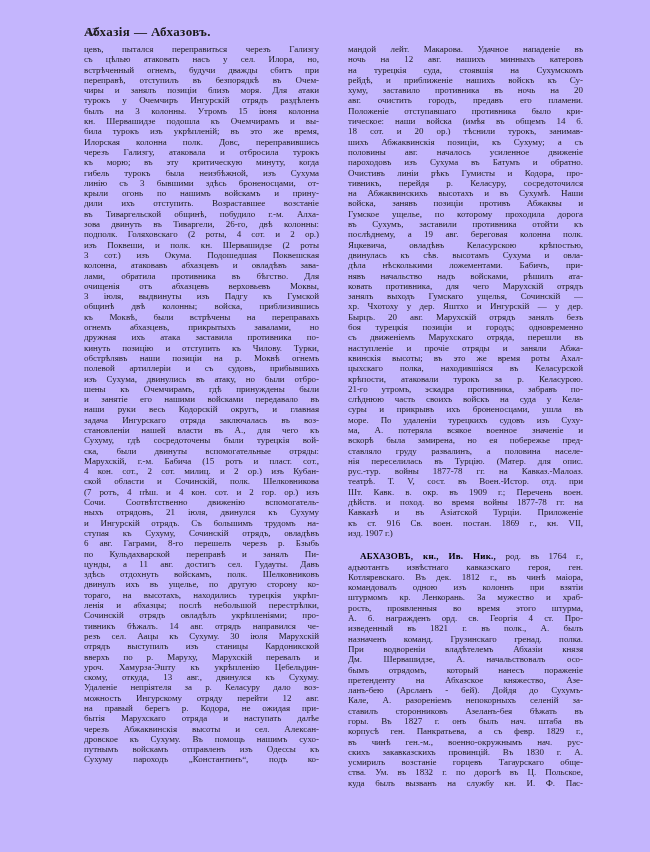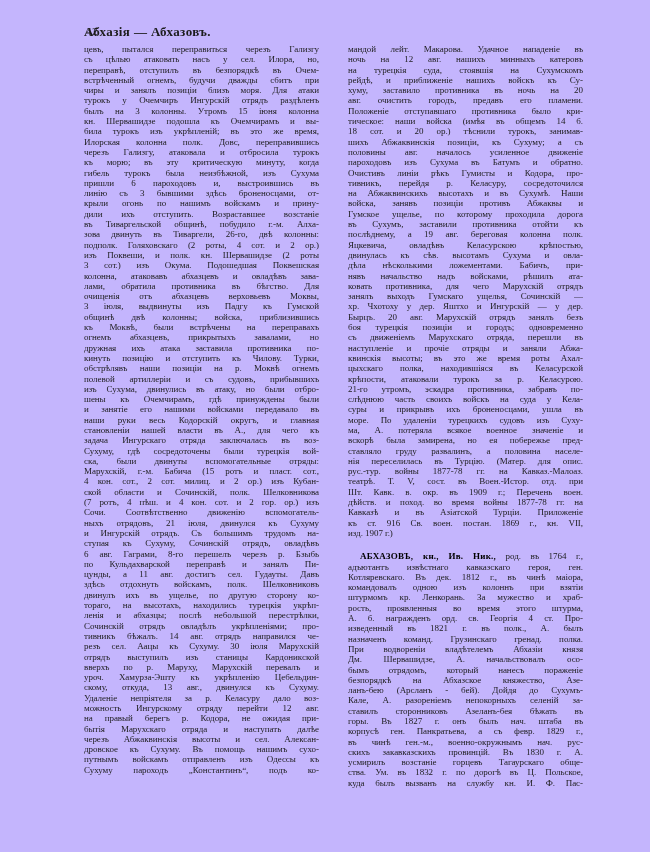--- a/index.html
+++ b/index.html
@@ -64,32 +64,31 @@
 
 <div class="page">
   <div class="running-head">
     <span class="page-number">42</span>
     <div class="head-title">Абхазія — Абхазовъ.</div>
   </div>
   <div class="columns">
     <div class="col">
         <div class="line">цевъ, пытался переправиться черезъ Гализгу</div>
         <div class="line">съ цѣлью атаковать насъ у сел. Илора, но,</div>
+        <div class="line">встрѣченный огнемъ, будучи дважды сбитъ при</div>
         <div class="line">переправѣ, отступилъ въ безпорядкѣ въ Очем-</div>
-        <div class="line">встрѣченный огнемъ, будучи дважды сбитъ при</div>
         <div class="line">чиры и занялъ позиціи близъ моря. Для атаки</div>
         <div class="line">турокъ у Очемчиръ Ингурскій отрядъ раздѣленъ</div>
         <div class="line">былъ на 3 колонны. Утромъ 15 іюня колонна</div>
         <div class="line">кн. Шервашидзе подошла къ Очемчирамъ и вы-</div>
         <div class="line">била турокъ изъ укрѣпленій; въ это же время,</div>
         <div class="line">Илорская колонна полк. Довс, переправившись</div>
         <div class="line">черезъ Гализгу, атаковала и отбросила турокъ</div>
         <div class="line">къ морю; въ эту критическую минуту, когда</div>
         <div class="line">гибель турокъ была неизбѣжной, изъ Сухума</div>
-        <div class="line">пришли 6 пароходовъ и, выстроившись въ</div>
         <div class="line">линію съ 3 бывшими здѣсь броненосцами, от-</div>
         <div class="line">крыли огонь по нашимъ войскамъ и прину-</div>
         <div class="line">дили ихъ отступить. Возраставшее возстаніе</div>
         <div class="line">въ Тиваргельской общинѣ, побудило г.-м. Алха-</div>
         <div class="line">зова двинуть въ Тиваргели, 26-го, двѣ колонны:</div>
         <div class="line">подполк. Голяховскаго (2 роты, 4 сот. и 2 ор.)</div>
         <div class="line">изъ Поквеши, и полк. кн. Шервашидзе (2 роты</div>
         <div class="line">3 сот.) изъ Окума. Подошедшая Поквешская</div>
         <div class="line">колонна, атаковавъ абхазцевъ и овладѣвъ зава-</div>
         <div class="line">лами, обратила противника въ бѣгство. Для</div>
@@ -99,22 +98,22 @@
         <div class="line">къ Моквѣ, были встрѣчены на переправахъ</div>
         <div class="line">огнемъ абхазцевъ, прикрытыхъ завалами, но</div>
         <div class="line">дружная ихъ атака заставила противника по-</div>
         <div class="line">кинуть позицію и отступить къ Чилову. Турки,</div>
         <div class="line">обстрѣлявъ наши позиціи на р. Моквѣ огнемъ</div>
         <div class="line">полевой артиллеріи и съ судовъ, прибывшихъ</div>
         <div class="line">изъ Сухума, двинулись въ атаку, но были отбро-</div>
         <div class="line">шены къ Очемчирамъ, гдѣ принуждены были</div>
         <div class="line">и занятіе его нашими войсками передавало въ</div>
         <div class="line">наши руки весь Кодорскій округъ, и главная</div>
+        <div class="line">задача Ингурскаго отряда заключалась въ воз-</div>
         <div class="line">становленіи нашей власти въ А., для чего къ</div>
-        <div class="line">задача Ингурскаго отряда заключалась въ воз-</div>
         <div class="line">Сухуму, гдѣ сосредоточены были турецкія вой-</div>
         <div class="line">ска, были двинуты вспомогательные отряды:</div>
         <div class="line">Марухскій, г.-м. Бабича (15 ротъ и пласт. сот.,</div>
         <div class="line">4 кон. сот., 2 сот. милиц. и 2 ор.) изъ Кубан-</div>
         <div class="line">ской области и Сочинскій, полк. Шелковникова</div>
         <div class="line">(7 ротъ, 4 пѣш. и 4 кон. сот. и 2 гор. ор.) изъ</div>
         <div class="line">Сочи. Соотвѣтственно движенію вспомогатель-</div>
         <div class="line">ныхъ отрядовъ, 21 іюля, двинулся къ Сухуму</div>
         <div class="line">и Ингурскій отрядъ. Съ большимъ трудомъ на-</div>
         <div class="line">ступая къ Сухуму, Сочинскій отрядъ, овладѣвъ</div>
@@ -195,21 +194,21 @@
         <div class="line">Котляревскаго. Въ дек. 1812 г., въ чинѣ маіора,</div>
         <div class="line">командовалъ одною изъ колоннъ при взятіи</div>
         <div class="line">штурмомъ кр. Ленкорань. За мужество и храб-</div>
         <div class="line">рость, проявленныя во время этого штурма,</div>
         <div class="line">А. б. награжденъ орд. св. Георгія 4 ст. Про-</div>
         <div class="line">изведенный въ 1821 г. въ полк., А. былъ</div>
         <div class="line">назначенъ команд. Грузинскаго гренад. полка.</div>
         <div class="line">При водвореніи владѣтелемъ Абхазіи князя</div>
         <div class="line">Дм. Шервашидзе, А. начальствовалъ осо-</div>
         <div class="line">бымъ отрядомъ, который нанесъ пораженіе</div>
-        <div class="line">безпорядкѣ на Абхазское княжество, Азе-</div>
+        <div class="line">претенденту на Абхазское княжество, Азе-</div>
         <div class="line">ланъ-бею (Арсланъ - бей). Дойдя до Сухумъ-</div>
         <div class="line">Кале, А. разореніемъ непокорныхъ селеній за-</div>
         <div class="line">ставилъ сторонниковъ Азеланъ-бея бѣжать въ</div>
         <div class="line">горы. Въ 1827 г. онъ былъ нач. штаба въ</div>
         <div class="line">корпусѣ ген. Панкратьева, а съ февр. 1829 г.,</div>
         <div class="line">въ чинѣ ген.-м., военно-окружнымъ нач. рус-</div>
         <div class="line">скихъ закавказскихъ провинцій. Въ 1830 г. А.</div>
         <div class="line">усмирилъ возстаніе горцевъ Тагаурскаго обще-</div>
         <div class="line">ства. Ум. въ 1832 г. по дорогѣ въ Ц. Польское,</div>
         <div class="line">куда былъ вызванъ на службу кн. И. Ф. Пас-</div>

